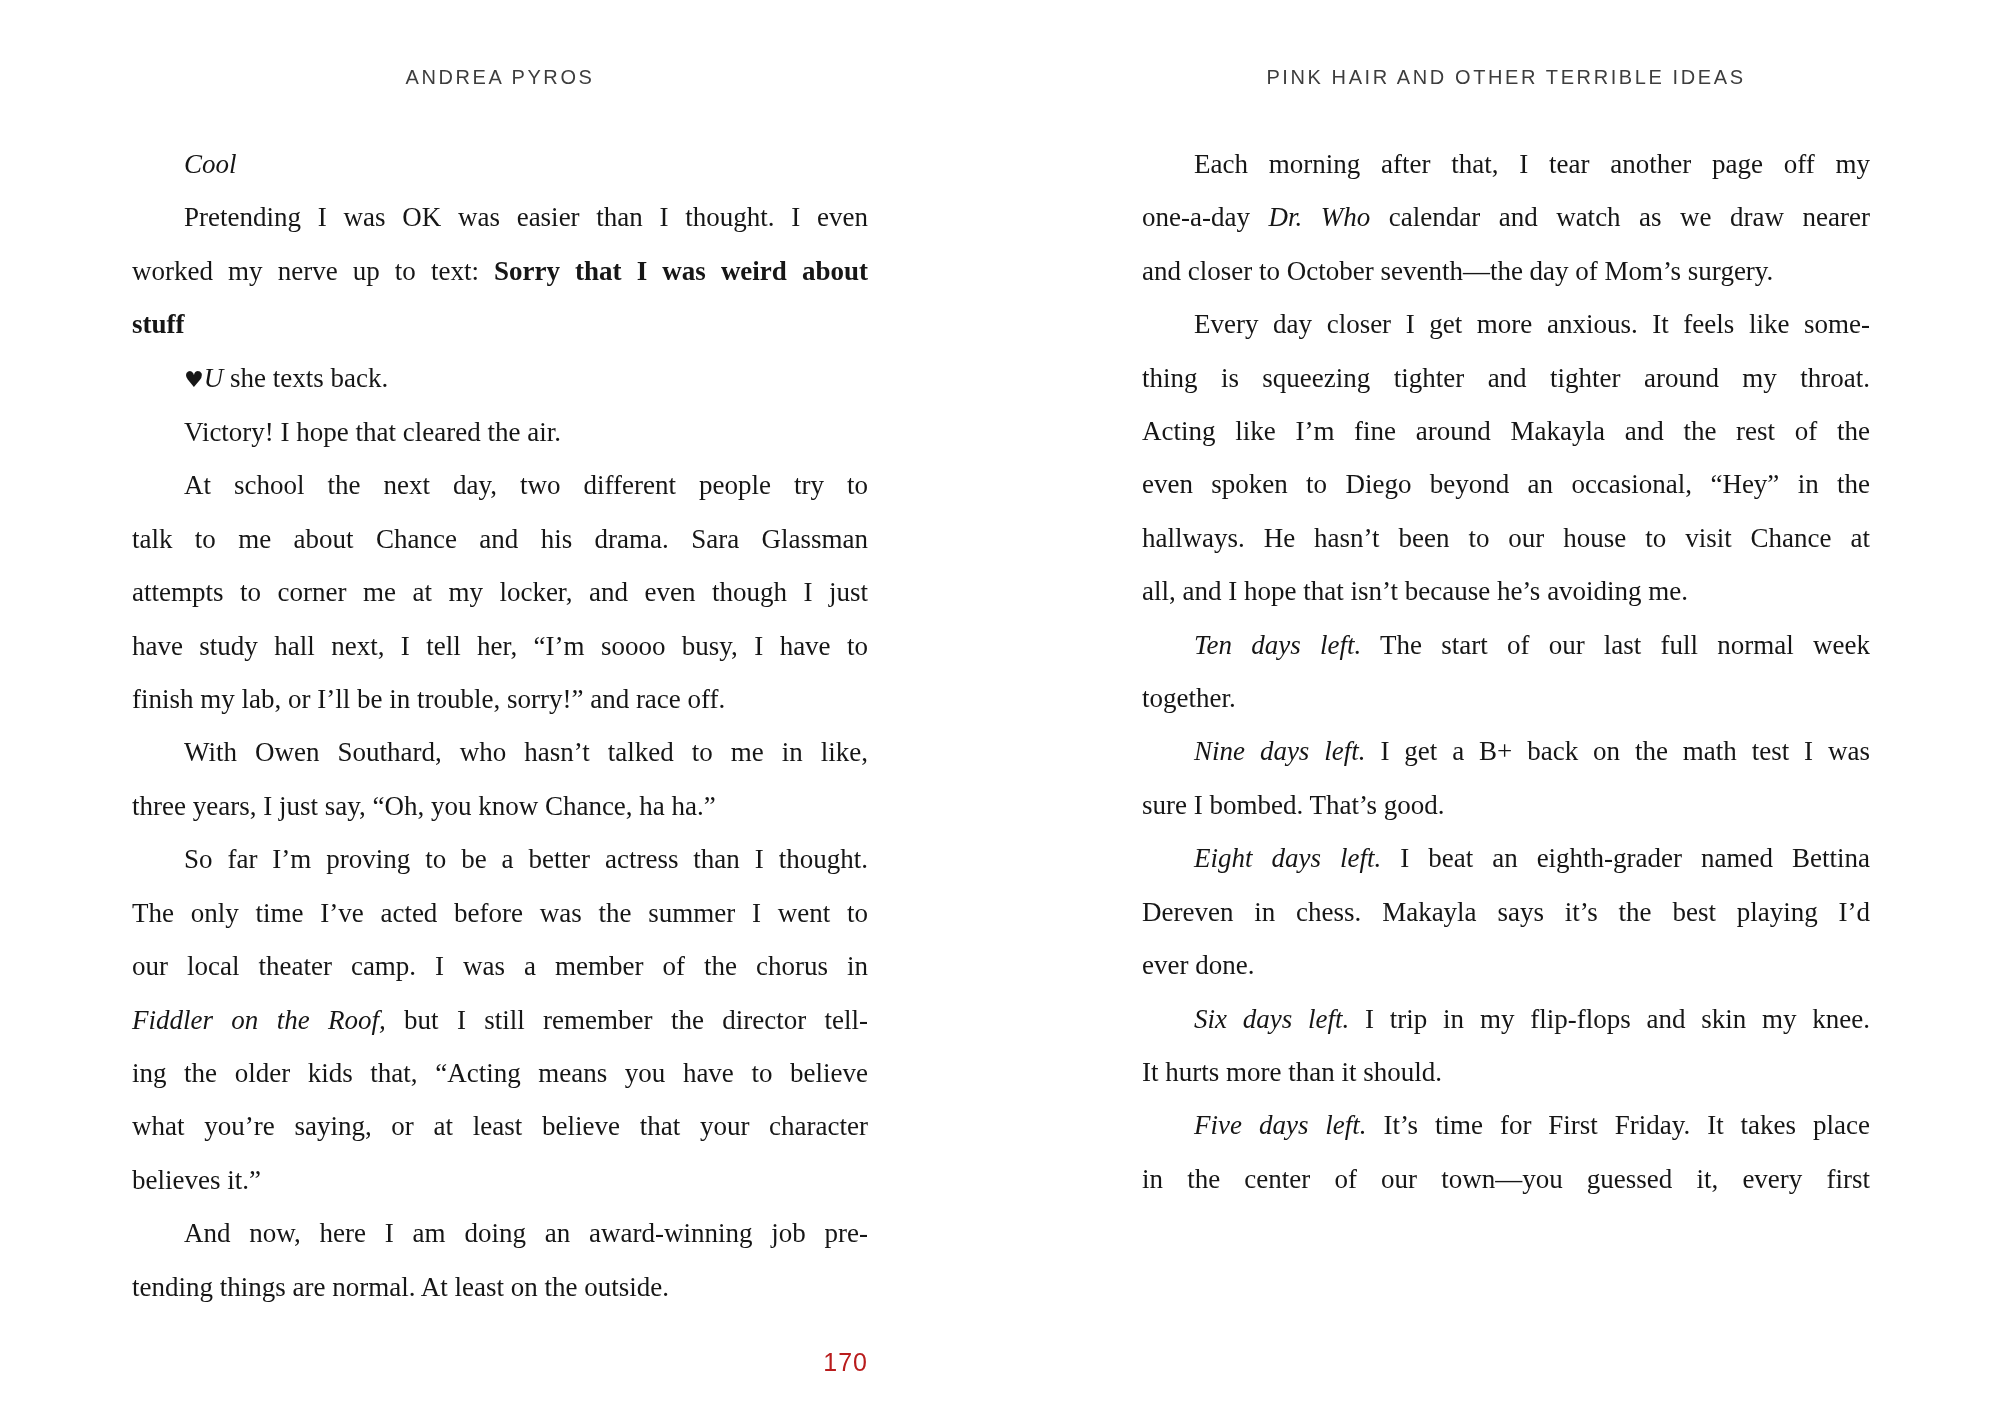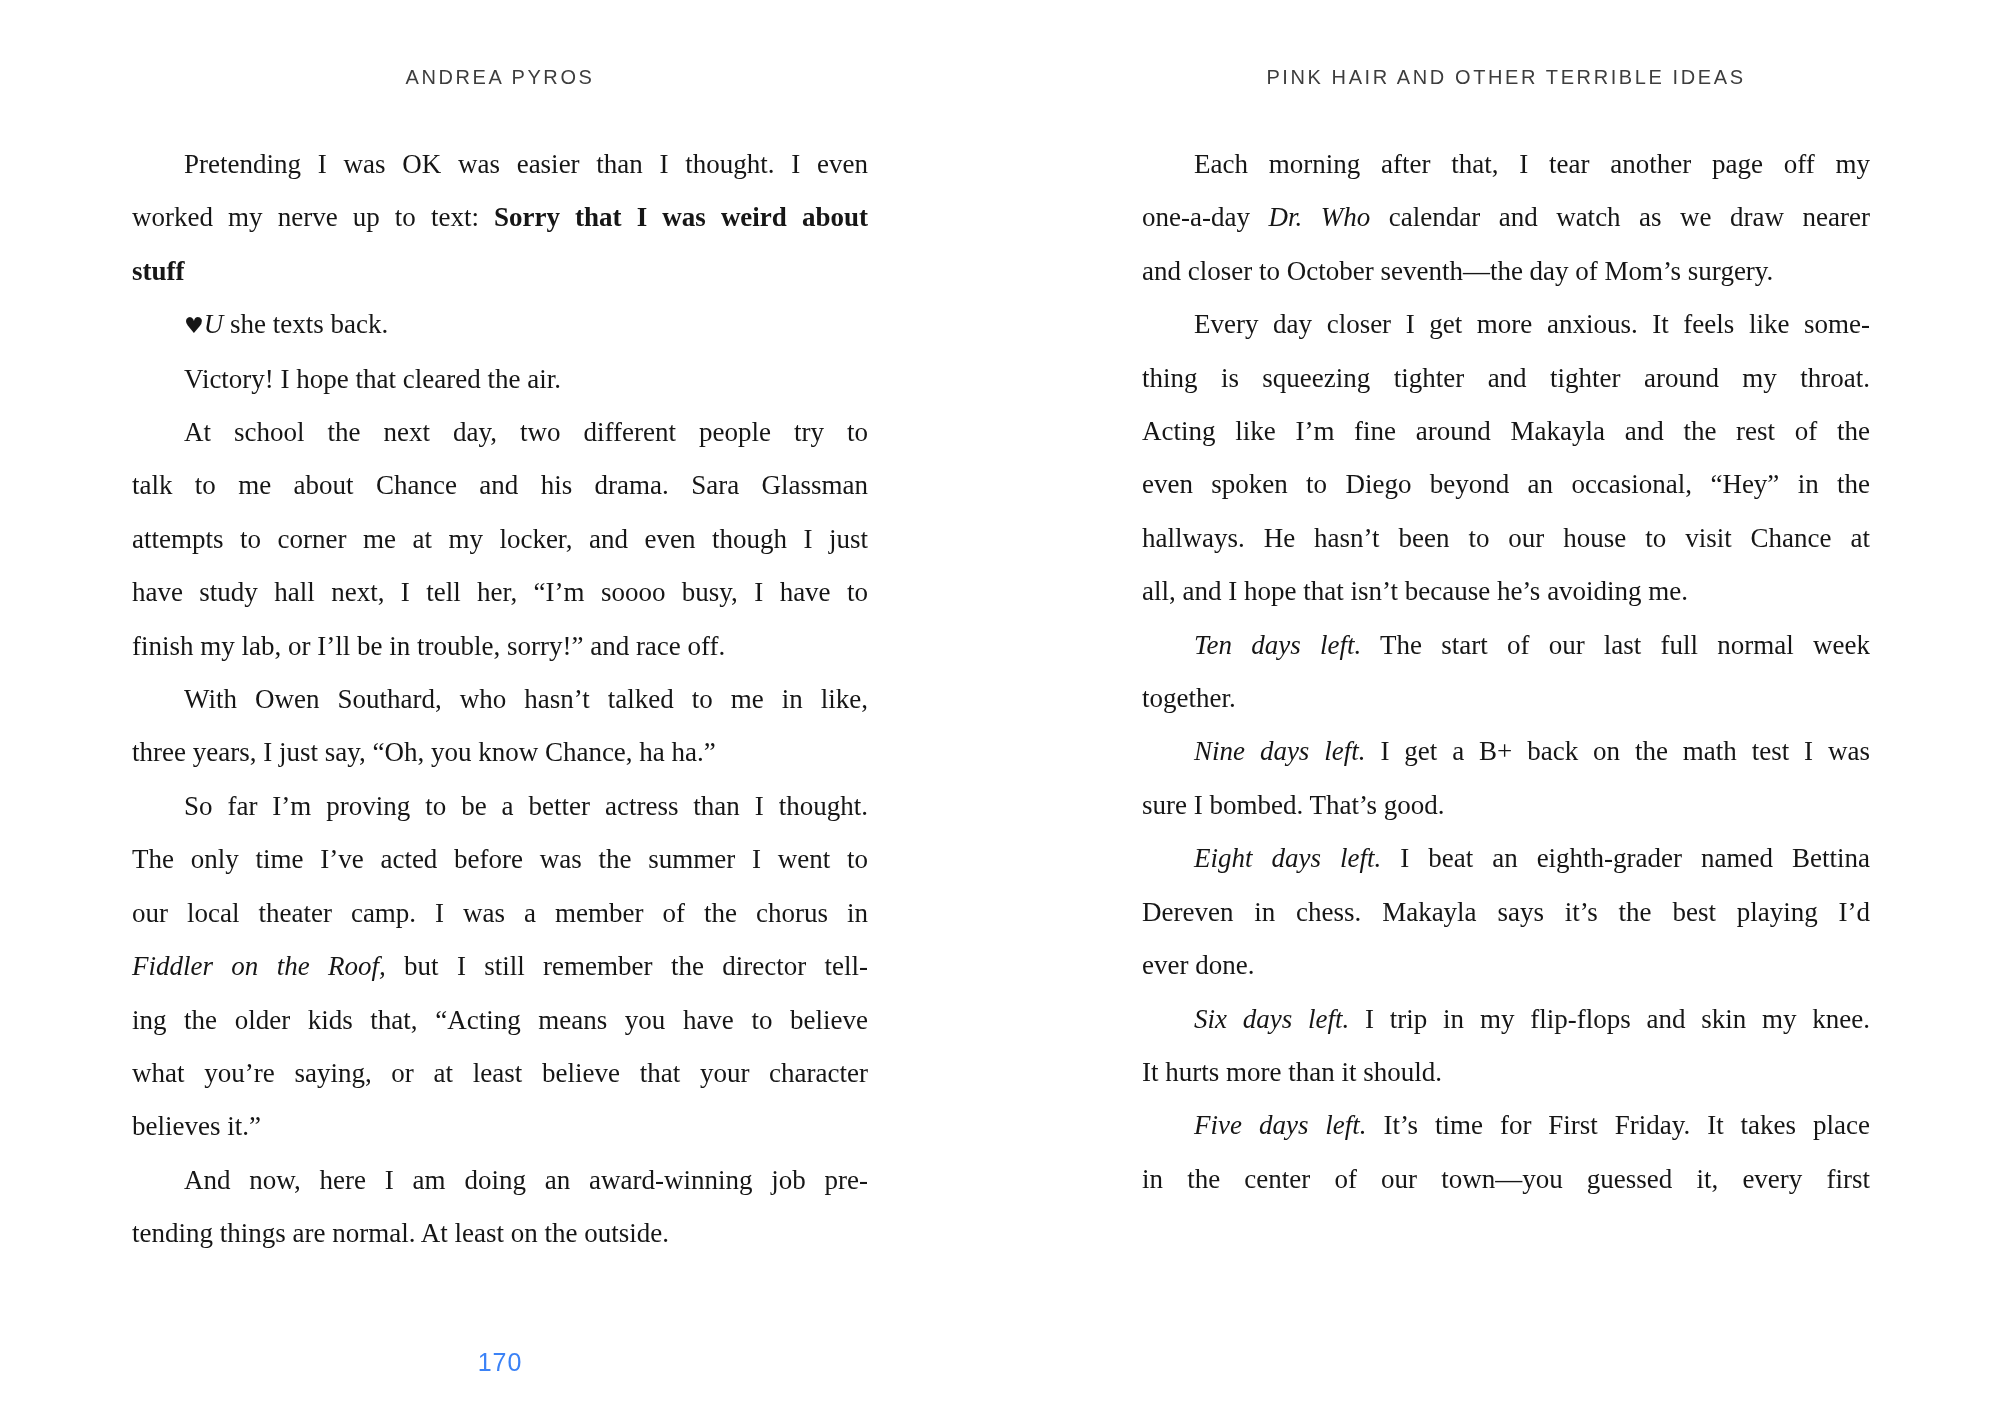--- a/index.html
+++ b/index.html
@@ -59,35 +59,36 @@
   .heart {
     font-family: "DejaVu Sans", sans-serif;
     font-size: 0.82em;
     font-style: normal;
   }
   .page-number {
     position: absolute;
     top: 1348px;
     left: 0;
     width: 100%;
-    text-align: center;
+    text-align: right;
     font-family: "Liberation Sans", sans-serif;
     font-size: 25px;
     letter-spacing: 1px;
-    color: #3b82f6;
+    color: #b91c1c;
   }
 </style>
 </head>
 <body>
 
 <div id="spread">
 
   <div id="page-left" class="page">
     <div class="running-head">ANDREA PYROS</div>
     <div class="body-text">
+        <div class="line indent"><span class="it">Cool</span></div>
         <div class="line indent just"><span>Pretending I was OK was easier than I thought. I even</span></div>
         <div class="line just"><span>worked my nerve up to text: </span><span class="bo">Sorry that I was weird about</span></div>
         <div class="line"><span class="bo">stuff</span></div>
         <div class="line indent"><span class="heart">♥</span><span class="it">U</span><span> she texts back.</span></div>
         <div class="line indent"><span>Victory! I hope that cleared the air.</span></div>
         <div class="line indent just"><span>At school the next day, two different people try to</span></div>
         <div class="line just"><span>talk to me about Chance and his drama. Sara Glassman</span></div>
         <div class="line just"><span>attempts to corner me at my locker, and even though I just</span></div>
         <div class="line just"><span>have study hall next, I tell her, “I’m soooo busy, I have to</span></div>
         <div class="line"><span>finish my lab, or I’ll be in trouble, sorry!” and race off.</span></div>

